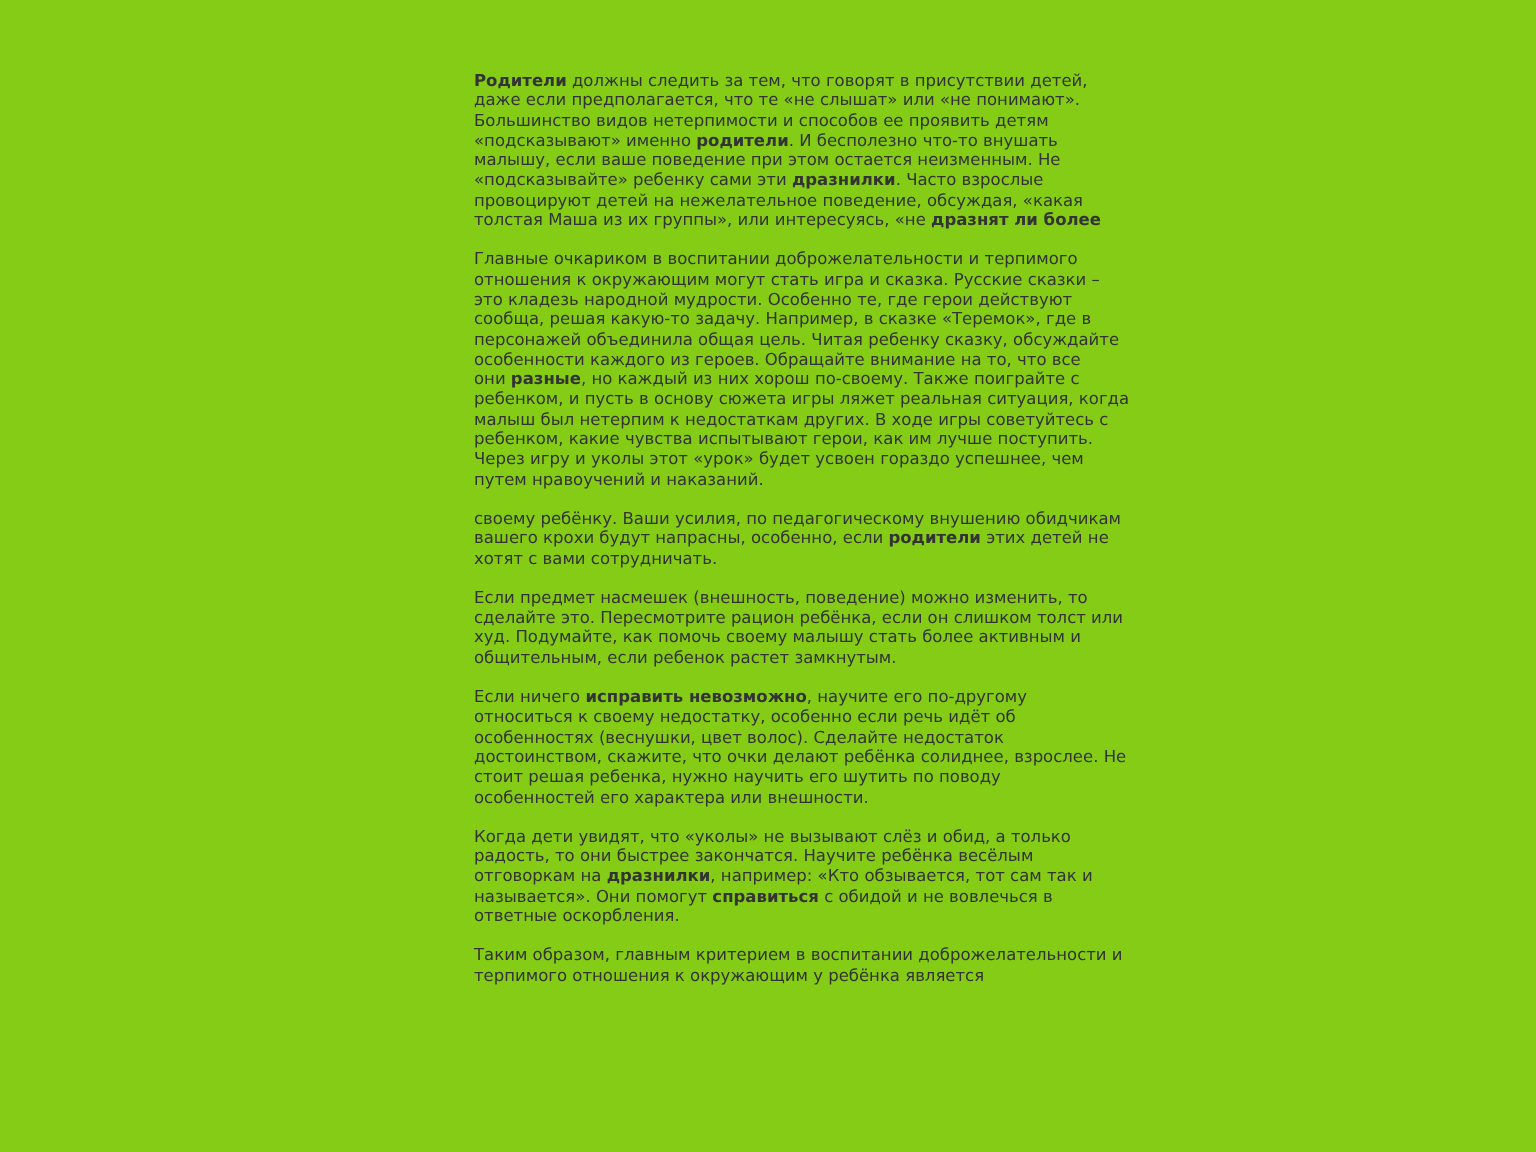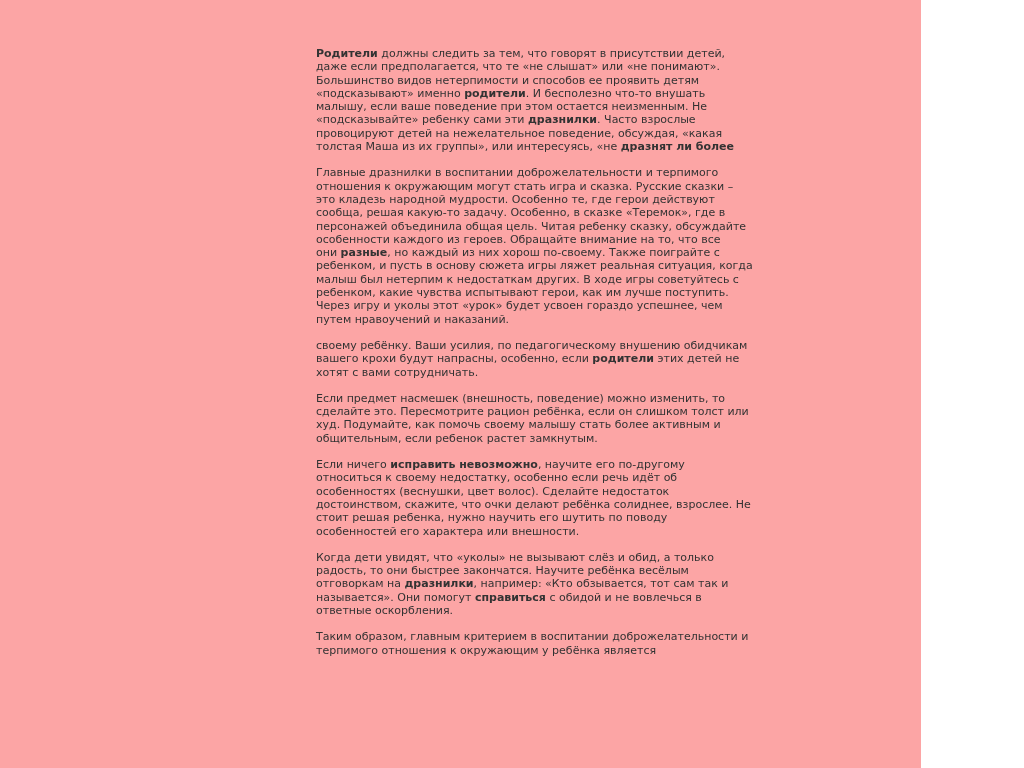--- a/index.html
+++ b/index.html
@@ -5,23 +5,23 @@
   html, body {
     margin: 0;
     padding: 0;
     background: #ffffff;
     width: 1024px;
     height: 768px;
     overflow: hidden;
   }
   .page {
     position: relative;
-    width: 921px;
+    width: 1024px;
     height: 768px;
-    background: #fca5a5;
+    background: #84cc16;
     font-family: "DejaVu Sans", "Liberation Sans", sans-serif;
   }
   .article {
     position: absolute;
     left: 316px;
     top: 47px;
     width: 436px;
     color: #333333;
     font-size: 11px;
     line-height: 13.3px;
@@ -47,24 +47,24 @@
         <span class="line"><span class="b">Родители</span><span> должны следить за тем, что говорят в присутствии детей,</span></span>
         <span class="line"><span>даже если предполагается, что те «не слышат» или «не понимают».</span></span>
         <span class="line"><span>Большинство видов нетерпимости и способов ее проявить детям</span></span>
         <span class="line"><span>«подсказывают» именно </span><span class="b">родители</span><span>. И бесполезно что-то внушать</span></span>
         <span class="line"><span>малышу, если ваше поведение при этом остается неизменным. Не</span></span>
         <span class="line"><span>«подсказывайте» ребенку сами эти </span><span class="b">дразнилки</span><span>. Часто взрослые</span></span>
         <span class="line"><span>провоцируют детей на нежелательное поведение, обсуждая, «какая</span></span>
         <span class="line"><span>толстая Маша из их группы», или интересуясь, «не </span><span class="b">дразнят ли более</span></span>
       </p>
       <p class="para">
-        <span class="line"><span>Главные дразнилки в воспитании доброжелательности и терпимого</span></span>
+        <span class="line"><span>Главные очкариком в воспитании доброжелательности и терпимого</span></span>
         <span class="line"><span>отношения к окружающим могут стать игра и сказка. Русские сказки –</span></span>
         <span class="line"><span>это кладезь народной мудрости. Особенно те, где герои действуют</span></span>
-        <span class="line"><span>сообща, решая какую-то задачу. Особенно, в сказке «Теремок», где в</span></span>
+        <span class="line"><span>сообща, решая какую-то задачу. Например, в сказке «Теремок», где в</span></span>
         <span class="line"><span>персонажей объединила общая цель. Читая ребенку сказку, обсуждайте</span></span>
         <span class="line"><span>особенности каждого из героев. Обращайте внимание на то, что все</span></span>
         <span class="line"><span>они </span><span class="b">разные</span><span>, но каждый из них хорош по-своему. Также поиграйте с</span></span>
         <span class="line"><span>ребенком, и пусть в основу сюжета игры ляжет реальная ситуация, когда</span></span>
         <span class="line"><span>малыш был нетерпим к недостаткам других. В ходе игры советуйтесь с</span></span>
         <span class="line"><span>ребенком, какие чувства испытывают герои, как им лучше поступить.</span></span>
         <span class="line"><span>Через игру и уколы этот «урок» будет усвоен гораздо успешнее, чем</span></span>
         <span class="line"><span>путем нравоучений и наказаний.</span></span>
       </p>
       <p class="para">

